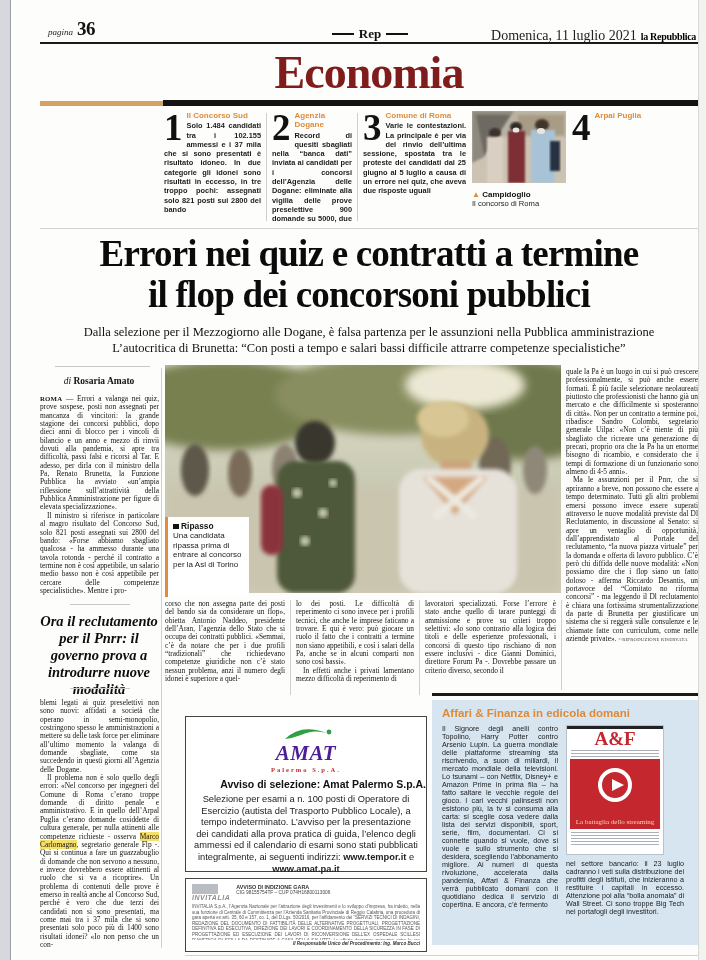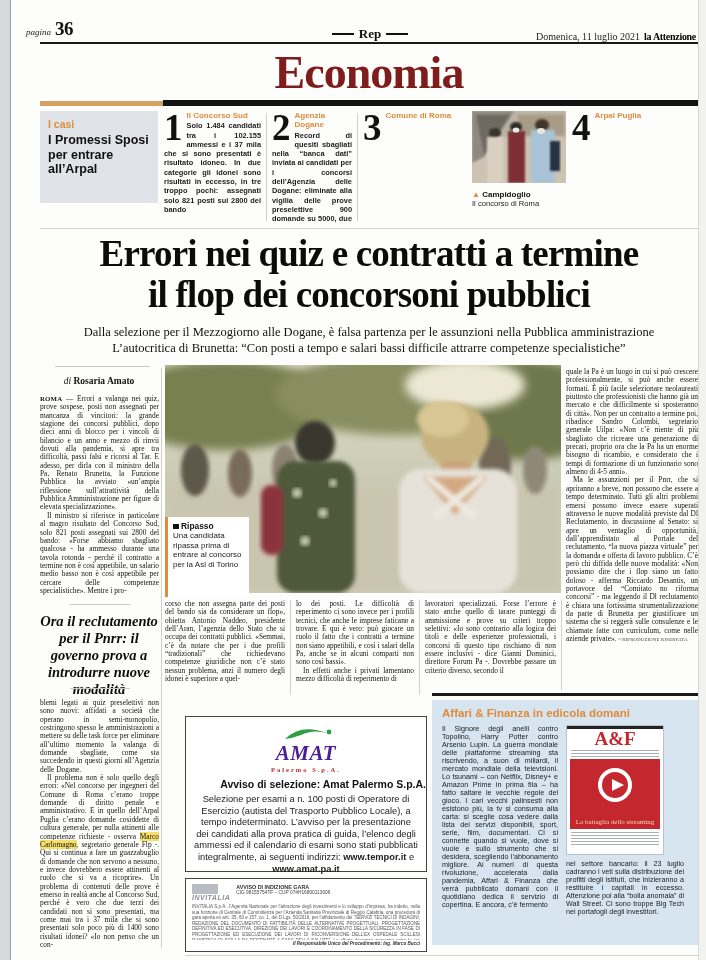--- a/index.html
+++ b/index.html
@@ -9,21 +9,21 @@
   .scan-edge-right{position:absolute;left:698px;top:0;width:8px;height:960px;background:#f2f2f0;border-left:1px solid #d8d8d5;}
   .abs{position:absolute;}
   .sans{font-family:"Liberation Sans","DejaVu Sans",sans-serif;}
   .rule{background:#1a1a1a;}
   .rule-light{background:#c9c9c6;}
   .just{text-align:justify;}
   
   .pagelabel{font-style:italic;font-size:9px;color:#222;}
   .pagenum{font-weight:700;font-size:19px;letter-spacing:-0.5px;color:#111;}
   .rep-brand{font-weight:700;font-size:13px;color:#111;}
-  .hdr-date{font-size:10px;color:#222;text-align:right;}
+  .hdr-date{font-size:14px;color:#222;text-align:right;}
   .hdr-masthead{font-weight:700;font-size:10px;color:#000;letter-spacing:-0.3px;}
   .section-title{font-size:46px;font-weight:700;letter-spacing:-1px;color:#7f1d1d;text-align:center;}
   
   .case-kicker{font-weight:700;font-size:8px;color:#dd8c3b;margin-bottom:1px;}
   .case-num{float:left;font-size:37px;line-height:34px;font-weight:700;margin:0 4px 0 0;color:#111;font-family:"Liberation Serif","DejaVu Serif",serif;}
   .case-text{font-size:7.4px;line-height:9.3px;color:#1c1c1c;font-weight:600;}
   .sidebar-kicker{font-weight:700;font-size:10.5px;color:#dd8c3b;}
   .sidebar-title{font-weight:700;font-size:12.5px;line-height:14.5px;color:#111;margin-top:3px;}
   .mini-caption-title{font-weight:700;font-size:8px;color:#111;}
   .mini-caption-text{font-size:7.6px;color:#222;}
@@ -68,60 +68,56 @@
   .gr-lines{background:repeating-linear-gradient(#aab0b5 0 1px,transparent 1px 3px);}
   .vline{position:absolute;width:1px;background:#cfcfcb;}
   .hsep{position:absolute;height:1px;background:#d2d2ce;}
 </style>
 </head>
 <body>
 
 <div id="page">
   <div class="scan-edge-left"></div>
 
-  <div class="abs" style="left:26px;top:18px;">
+  <div class="abs" style="left:48px;top:18px;">
     <span class="pagelabel">pagina</span>
     <span class="pagenum">36</span>
   </div>
   <div class="abs" style="left:300px;top:26px;width:140px;display:flex;align-items:center;justify-content:center;gap:5px;">
     <span style="display:inline-block;width:22px;height:2px;background:#111;"></span>
     <span class="rep-brand">Rep</span>
     <span style="display:inline-block;width:22px;height:2px;background:#111;"></span>
   </div>
   <div class="abs" style="left:420px;top:26px;width:276px;text-align:right;">
     <span class="hdr-date">Domenica, 11 luglio 2021</span>
-    <span class="hdr-masthead">la Attenzione</span>
+    <span class="hdr-masthead">la Repubblica</span>
   </div>
   <div class="abs rule" style="left:40px;top:42px;width:658px;height:1.5px;"></div>
 
   <div class="abs section-title" style="left:40px;top:46px;width:658px;">Economia</div>
 
   <div class="abs" style="left:40px;top:101px;width:123px;height:5px;background:#d5a263;"></div>
   <div class="abs" style="left:163px;top:100px;width:535px;height:6px;background:#141414;"></div>
 
-  <div class="abs sans" style="left:40px;top:111px;width:118px;height:92px;background:#e0e4e9;padding:7px 8px;box-sizing:border-box;">
-    <div class="sidebar-kicker">I casi</div>
-    <div class="sidebar-title">I Promessi Sposi per entrare all’Arpal</div>
-  </div>
 
   <div class="abs sans" style="left:164px;top:111px;width:97px;height:113px;overflow:hidden;">
     <div class="case-num">1</div>
     <div class="case-text just"><span class="case-kicker" style="display:block;">Il Concorso Sud</span><span>Solo 1.484 candidati tra i 102.155 ammessi e i 37 mila che si sono presentati è risultato idoneo. In due categorie gli idonei sono risultati in eccesso, in tre troppo pochi: assegnati solo 821 posti sui 2800 del bando</span></div>
   </div>
   <div class="vline" style="left:266px;top:113px;height:108px;"></div>
 
   <div class="abs sans" style="left:272px;top:111px;width:80px;height:113px;overflow:hidden;">
     <div class="case-num">2</div>
     <div class="case-text just"><span class="case-kicker" style="display:block;">Agenzia Dogane</span><span>Record di quesiti sbagliati nella “banca dati” inviata ai candidati per i concorsi dell’Agenzia delle Dogane: eliminate alla vigilia delle prove preselettive 900 domande su 5000, due quiz sbagliati comunque estratti</span></div>
   </div>
   <div class="vline" style="left:357px;top:113px;height:108px;"></div>
 
   <div class="abs sans" style="left:363px;top:111px;width:103px;height:113px;overflow:hidden;">
     <div class="case-num">3</div>
-    <div class="case-text just"><span class="case-kicker" style="display:block;">Comune di Roma</span></div>
+    <div class="case-text just"><span class="case-kicker" style="display:block;">Comune di Roma</span><span>Varie le contestazioni. La principale è per via del rinvio dell’ultima sessione, spostata tra le proteste dei candidati dal 25 giugno al 5 luglio a causa di un errore nei quiz, che aveva due risposte uguali</span></div>
   </div>
 
   <div class="abs" style="left:472px;top:111px;width:94px;height:113px;">
     <svg width="94" height="72">
       <defs>
           <filter id="cb">
             <feGaussianBlur stdDeviation="1.2"></feGaussianBlur>
           </filter>
         </defs>
       <rect width="94" height="72" fill="#cdc3b2"></rect>

